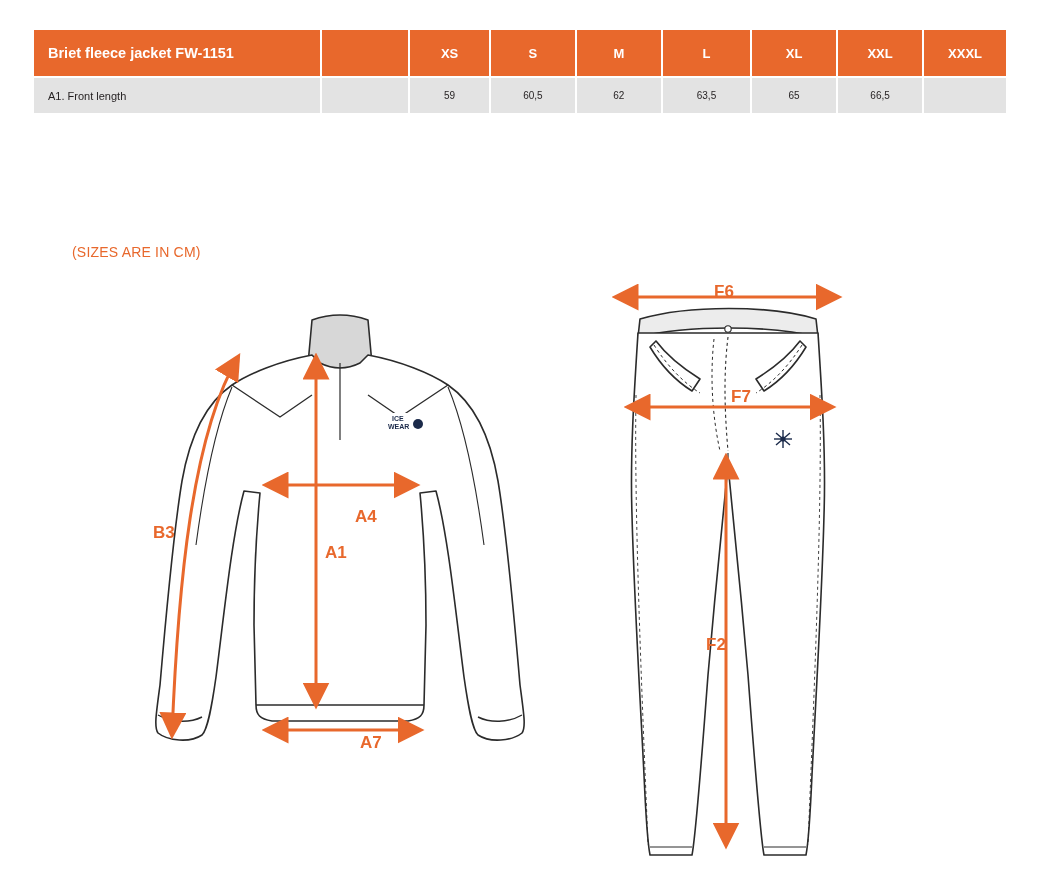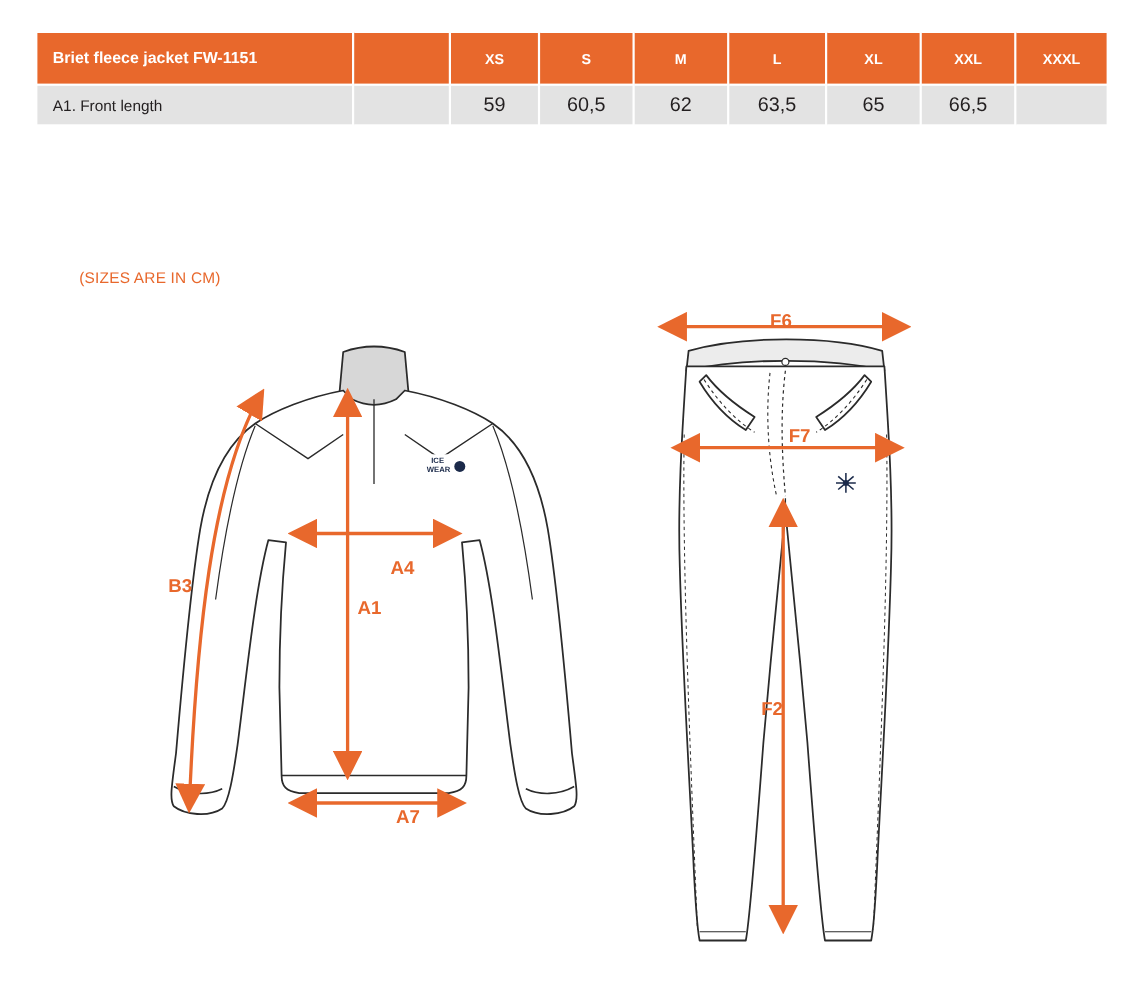--- a/index.html
+++ b/index.html
@@ -15,21 +15,21 @@
   .size-table {
     position: absolute;
     left: 32px; top: 28px;
     width: 976px;
     border-collapse: collapse;
     table-layout: fixed;
   }
   .size-table th, .size-table td {
     border: 2px solid #ffffff;
     height: 37px;
-    font-size: 18px;
+    font-size: 10px;
     color: #231f20;
     padding: 0;
     text-align: center;
     vertical-align: middle;
   }
   .size-table thead th {
     background: #e8682c;
     color: #ffffff;
     font-weight: bold;
     font-size: 13px;
@@ -38,38 +38,38 @@
   .size-table thead th.title-cell {
     text-align: left;
     padding-left: 14px;
     font-size: 14.5px;
   }
   .size-table tbody td.label-cell {
     background: #e3e3e3;
     text-align: left;
     padding-left: 14px;
     font-weight: normal;
-    font-size: 14px;
+    font-size: 11px;
     margin-top: 36px;
   }
   .size-table tbody td.spacer-cell { background: #e3e3e3; }
   .size-table tbody td.val-cell { background: #e3e3e3; }
 
   .units-note {
     position: absolute;
     left: 72px; top: 244px;
     font-size: 14px;
     color: #e8682c;
     letter-spacing: .2px;
   }
 
   
   .figure { position: absolute; }
   #jacket-figure { left: 120px; top: 285px; width: 420px; height: 500px; }
-  #pants-figure  { left: 574px; top: 275px; width: 300px; height: 600px; }
+  #pants-figure  { left: 588px; top: 275px; width: 300px; height: 600px; }
 
   .meas-label {
     position: absolute;
     color: #e8682c;
     font-weight: bold;
     font-size: 17px;
     font-family: "Liberation Sans", sans-serif;
   }
 </style>
 </head>

